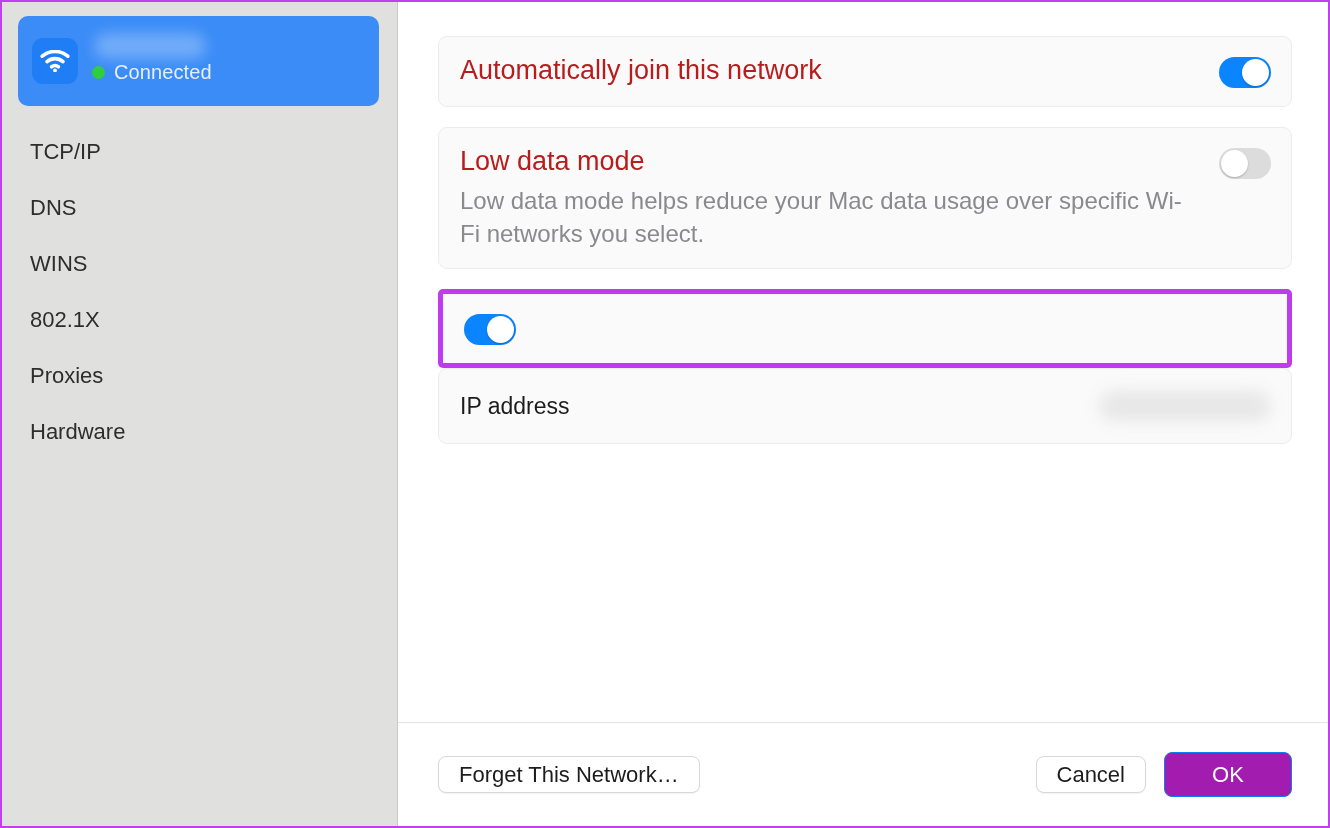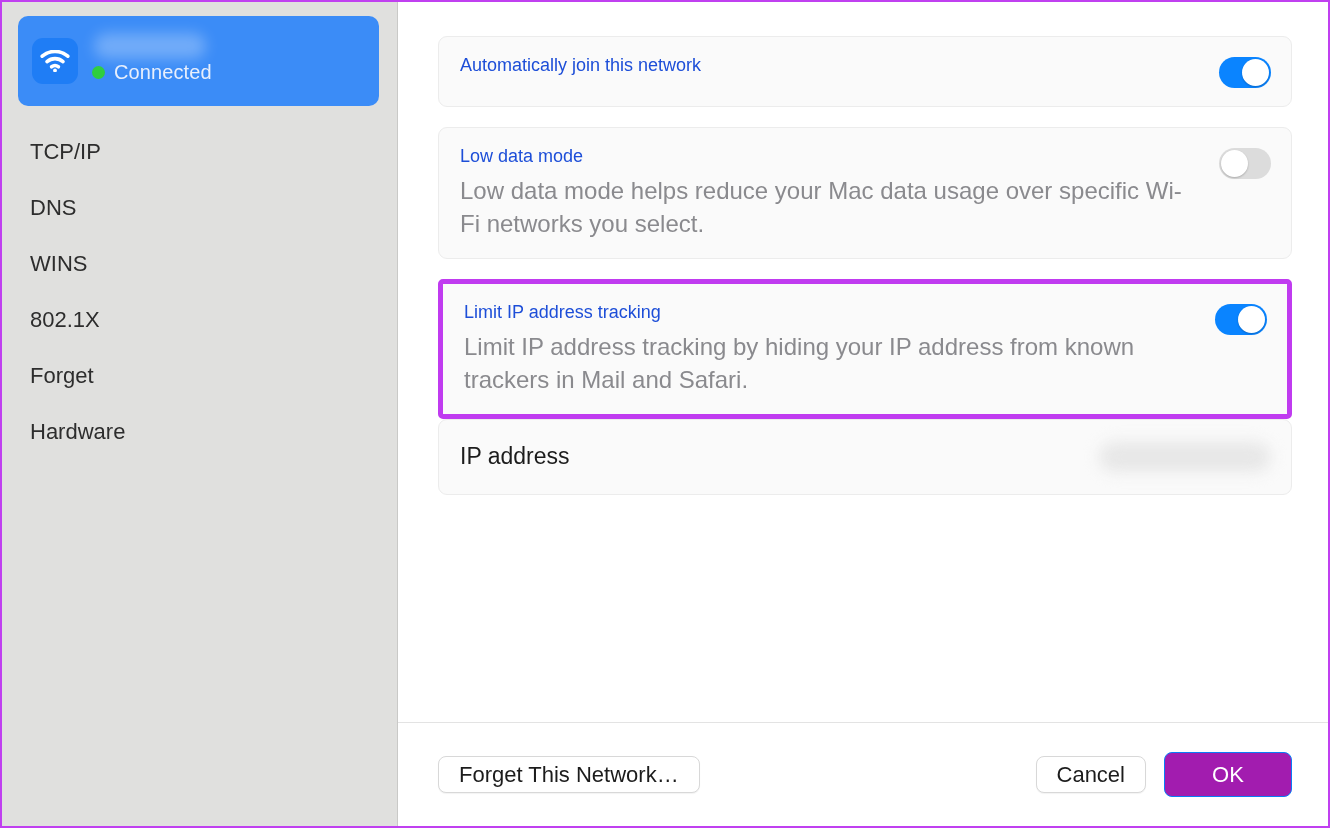--- a/index.html
+++ b/index.html
@@ -133,22 +133,22 @@
 
   .row {
     display: flex;
     align-items: flex-start;
     justify-content: space-between;
     padding: 18px 20px 18px 21px;
     box-sizing: border-box;
   }
   .row-text { flex: 1 1 auto; padding-right: 24px; }
   .row-title {
-    font-size: 18px;
-    color: #1d4ed8;
+    font-size: 27px;
+    color: #b91c1c;
     line-height: 1.15;
   }
   .row-desc {
     font-size: 24px;
     color: #8a8a8e;
     line-height: 1.38;
     margin-top: 7px;
     max-width: 735px;
   }
 
@@ -293,21 +293,21 @@
       <div class="nav-item">
         <span>DNS</span>
       </div>
       <div class="nav-item">
         <span>WINS</span>
       </div>
       <div class="nav-item">
         <span>802.1X</span>
       </div>
       <div class="nav-item">
-        <span>Forget</span>
+        <span>Proxies</span>
       </div>
       <div class="nav-item">
         <span>Hardware</span>
       </div>
     </div>
   </div>
 
   <div class="main">
 
     <div class="content">
@@ -331,24 +331,20 @@
           </div>
           <div class="toggle off">
             <span class="knob"></span>
           </div>
         </div>
       </div>
 
       <div class="highlight-wrap">
         <div class="card">
           <div class="row">
-            <div class="row-text">
-              <div class="row-title">Limit IP address tracking</div>
-              <div class="row-desc">Limit IP address tracking by hiding your IP address from known trackers in Mail and Safari.</div>
-            </div>
             <div class="toggle on">
               <span class="knob"></span>
             </div>
           </div>
         </div>
       </div>
 
       <div class="card">
         <div class="info-row">
           <span class="info-label">IP address</span>

